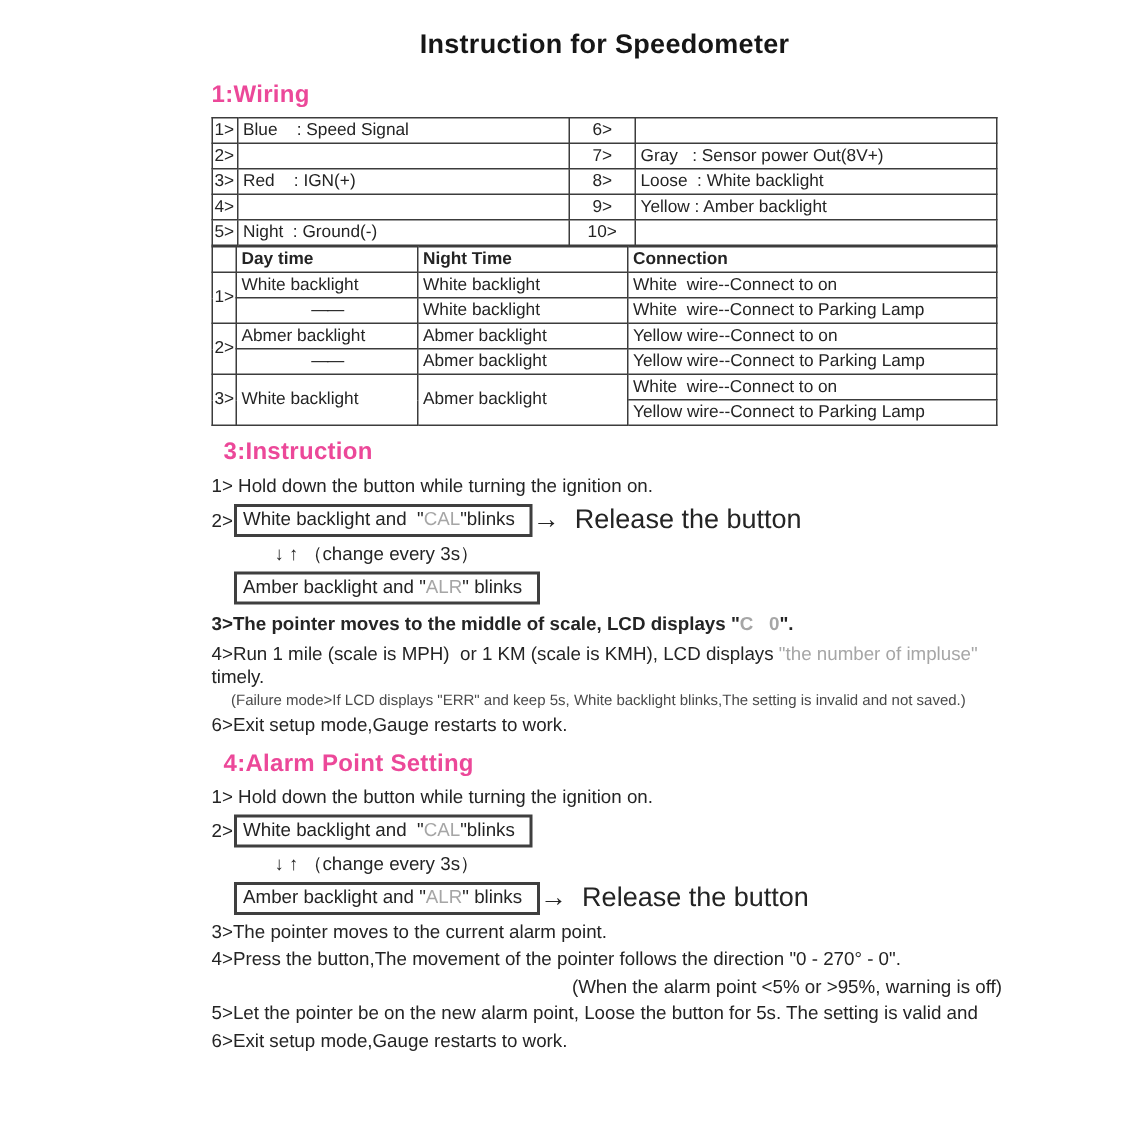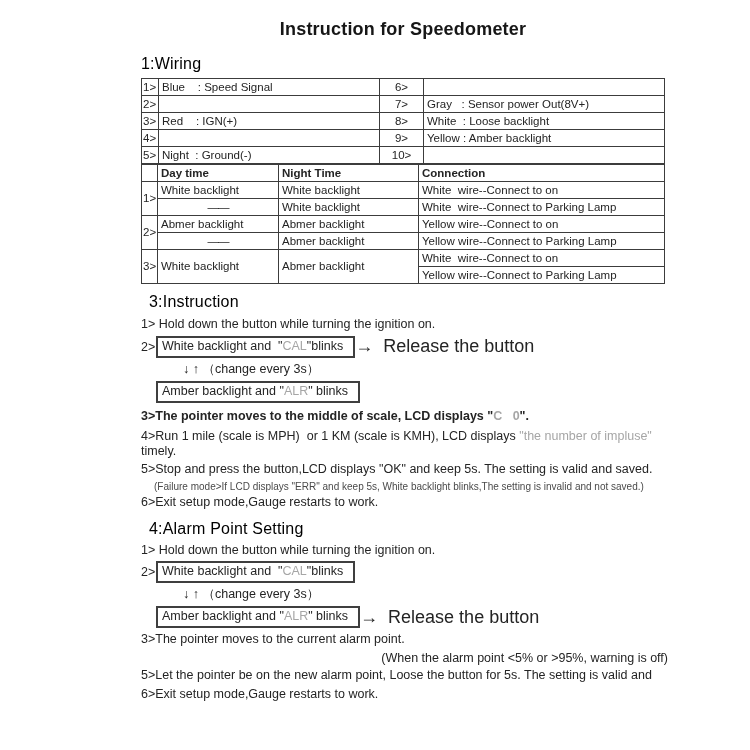--- a/index.html
+++ b/index.html
@@ -8,21 +8,21 @@
     font-family:"Liberation Sans","DejaVu Sans",sans-serif;
     color:#242424;-webkit-font-smoothing:antialiased;
   }
   .page{position:relative;width:750px;height:750px;overflow:hidden;padding-left:28px;}
   .doc-title{
     text-align:center;padding-top:19px;font-size:18px;font-weight:bold;
     color:#161616;letter-spacing:.2px;
   }
   .content{padding-left:113px;padding-right:110px;}
   .sec-heading{
-    font-size:16px;font-weight:normal;color:#000000;letter-spacing:.2px;
+    font-size:16px;font-weight:bold;color:#ec4899;letter-spacing:.2px;
     margin:0;white-space:pre-wrap;
   }
   .h1w{margin-top:15px;margin-bottom:5px;}
   .h2b{margin-top:6px;margin-bottom:5px;}
   .h3c{margin-top:9px;margin-bottom:6px;margin-left:8px;}
   .h4a{margin-top:10px;margin-bottom:5px;margin-left:8px;}
   table{border-collapse:collapse;table-layout:fixed;width:523px;}
   td{
     border:1px solid #3c3c3c;font-size:11.5px;color:#242424;
     padding:0 3px;height:16px;white-space:pre-wrap;overflow:hidden;
@@ -79,21 +79,21 @@
       <tr>
         <td class="num">2&gt;</td>
         <td></td>
         <td class="num num2">7&gt;</td>
         <td>Gray   : Sensor power Out(8V+)</td>
       </tr>
       <tr>
         <td class="num">3&gt;</td>
         <td>Red    : IGN(+)</td>
         <td class="num num2">8&gt;</td>
-        <td>White  : Loose backlight</td>
+        <td>Loose  : White backlight</td>
       </tr>
       <tr>
         <td class="num">4&gt;</td>
         <td></td>
         <td class="num num2">9&gt;</td>
         <td>Yellow : Amber backlight</td>
       </tr>
       <tr>
         <td class="num">5&gt;</td>
         <td>Night  : Ground(-)</td>
@@ -157,34 +157,34 @@
       <span class="stepnum">2&gt;</span>
       <span class="fbox"><span>White backlight and  "</span><span class="faint">CAL</span><span>"blinks</span></span>
       <span class="release">→  Release the button</span>
     </div>
     <div class="changeline">↓ ↑ （change every 3s）</div>
     <div class="boxline indent15">
       <span class="fbox"><span>Amber backlight and "</span><span class="faint">ALR</span><span>" blinks</span></span>
     </div>
     <div class="step" style="margin-top:6px;font-weight:bold;"><span>3&gt;The pointer moves to the middle of scale, LCD displays "</span><span class="faint">C   0</span><span>".</span></div>
     <div class="step" style="margin-top:5px;"><span>4&gt;Run 1 mile (scale is MPH)  or 1 KM (scale is KMH), LCD displays </span><span class="faint">"the number of impluse"</span><span> timely.</span></div>
-    <div class="step">5&gt;Stop and press the button,LCD displays "OK" and keep 5s. The setting is valid and saved.</div>
     <div class="subnote">(Failure mode&gt;If LCD displays "ERR" and keep 5s, White backlight blinks,The setting is invalid and not saved.)</div>
     <div class="step">6&gt;Exit setup mode,Gauge restarts to work.</div>
 
     <div class="sec-heading h4a">4:Alarm Point Setting</div>
     <div class="step">1&gt; Hold down the button while turning the ignition on.</div>
     <div class="boxline">
       <span class="stepnum">2&gt;</span>
       <span class="fbox"><span>White backlight and  "</span><span class="faint">CAL</span><span>"blinks</span></span>
     </div>
     <div class="changeline">↓ ↑ （change every 3s）</div>
     <div class="boxline indent15">
       <span class="fbox"><span>Amber backlight and "</span><span class="faint">ALR</span><span>" blinks</span></span>
       <span class="release">→  Release the button</span>
     </div>
     <div class="step" style="margin-top:4px;">3&gt;The pointer moves to the current alarm point.</div>
+    <div class="step">4&gt;Press the button,The movement of the pointer follows the direction "0 - 270° - 0".</div>
     <div class="subnote2">(When the alarm point &lt;5% or &gt;95%, warning is off)</div>
     <div class="step">5&gt;Let the pointer be on the new alarm point, Loose the button for 5s. The setting is valid and</div>
     <div class="step">6&gt;Exit setup mode,Gauge restarts to work.</div>
 
   </div>
 </div>
 
 </body></html>

